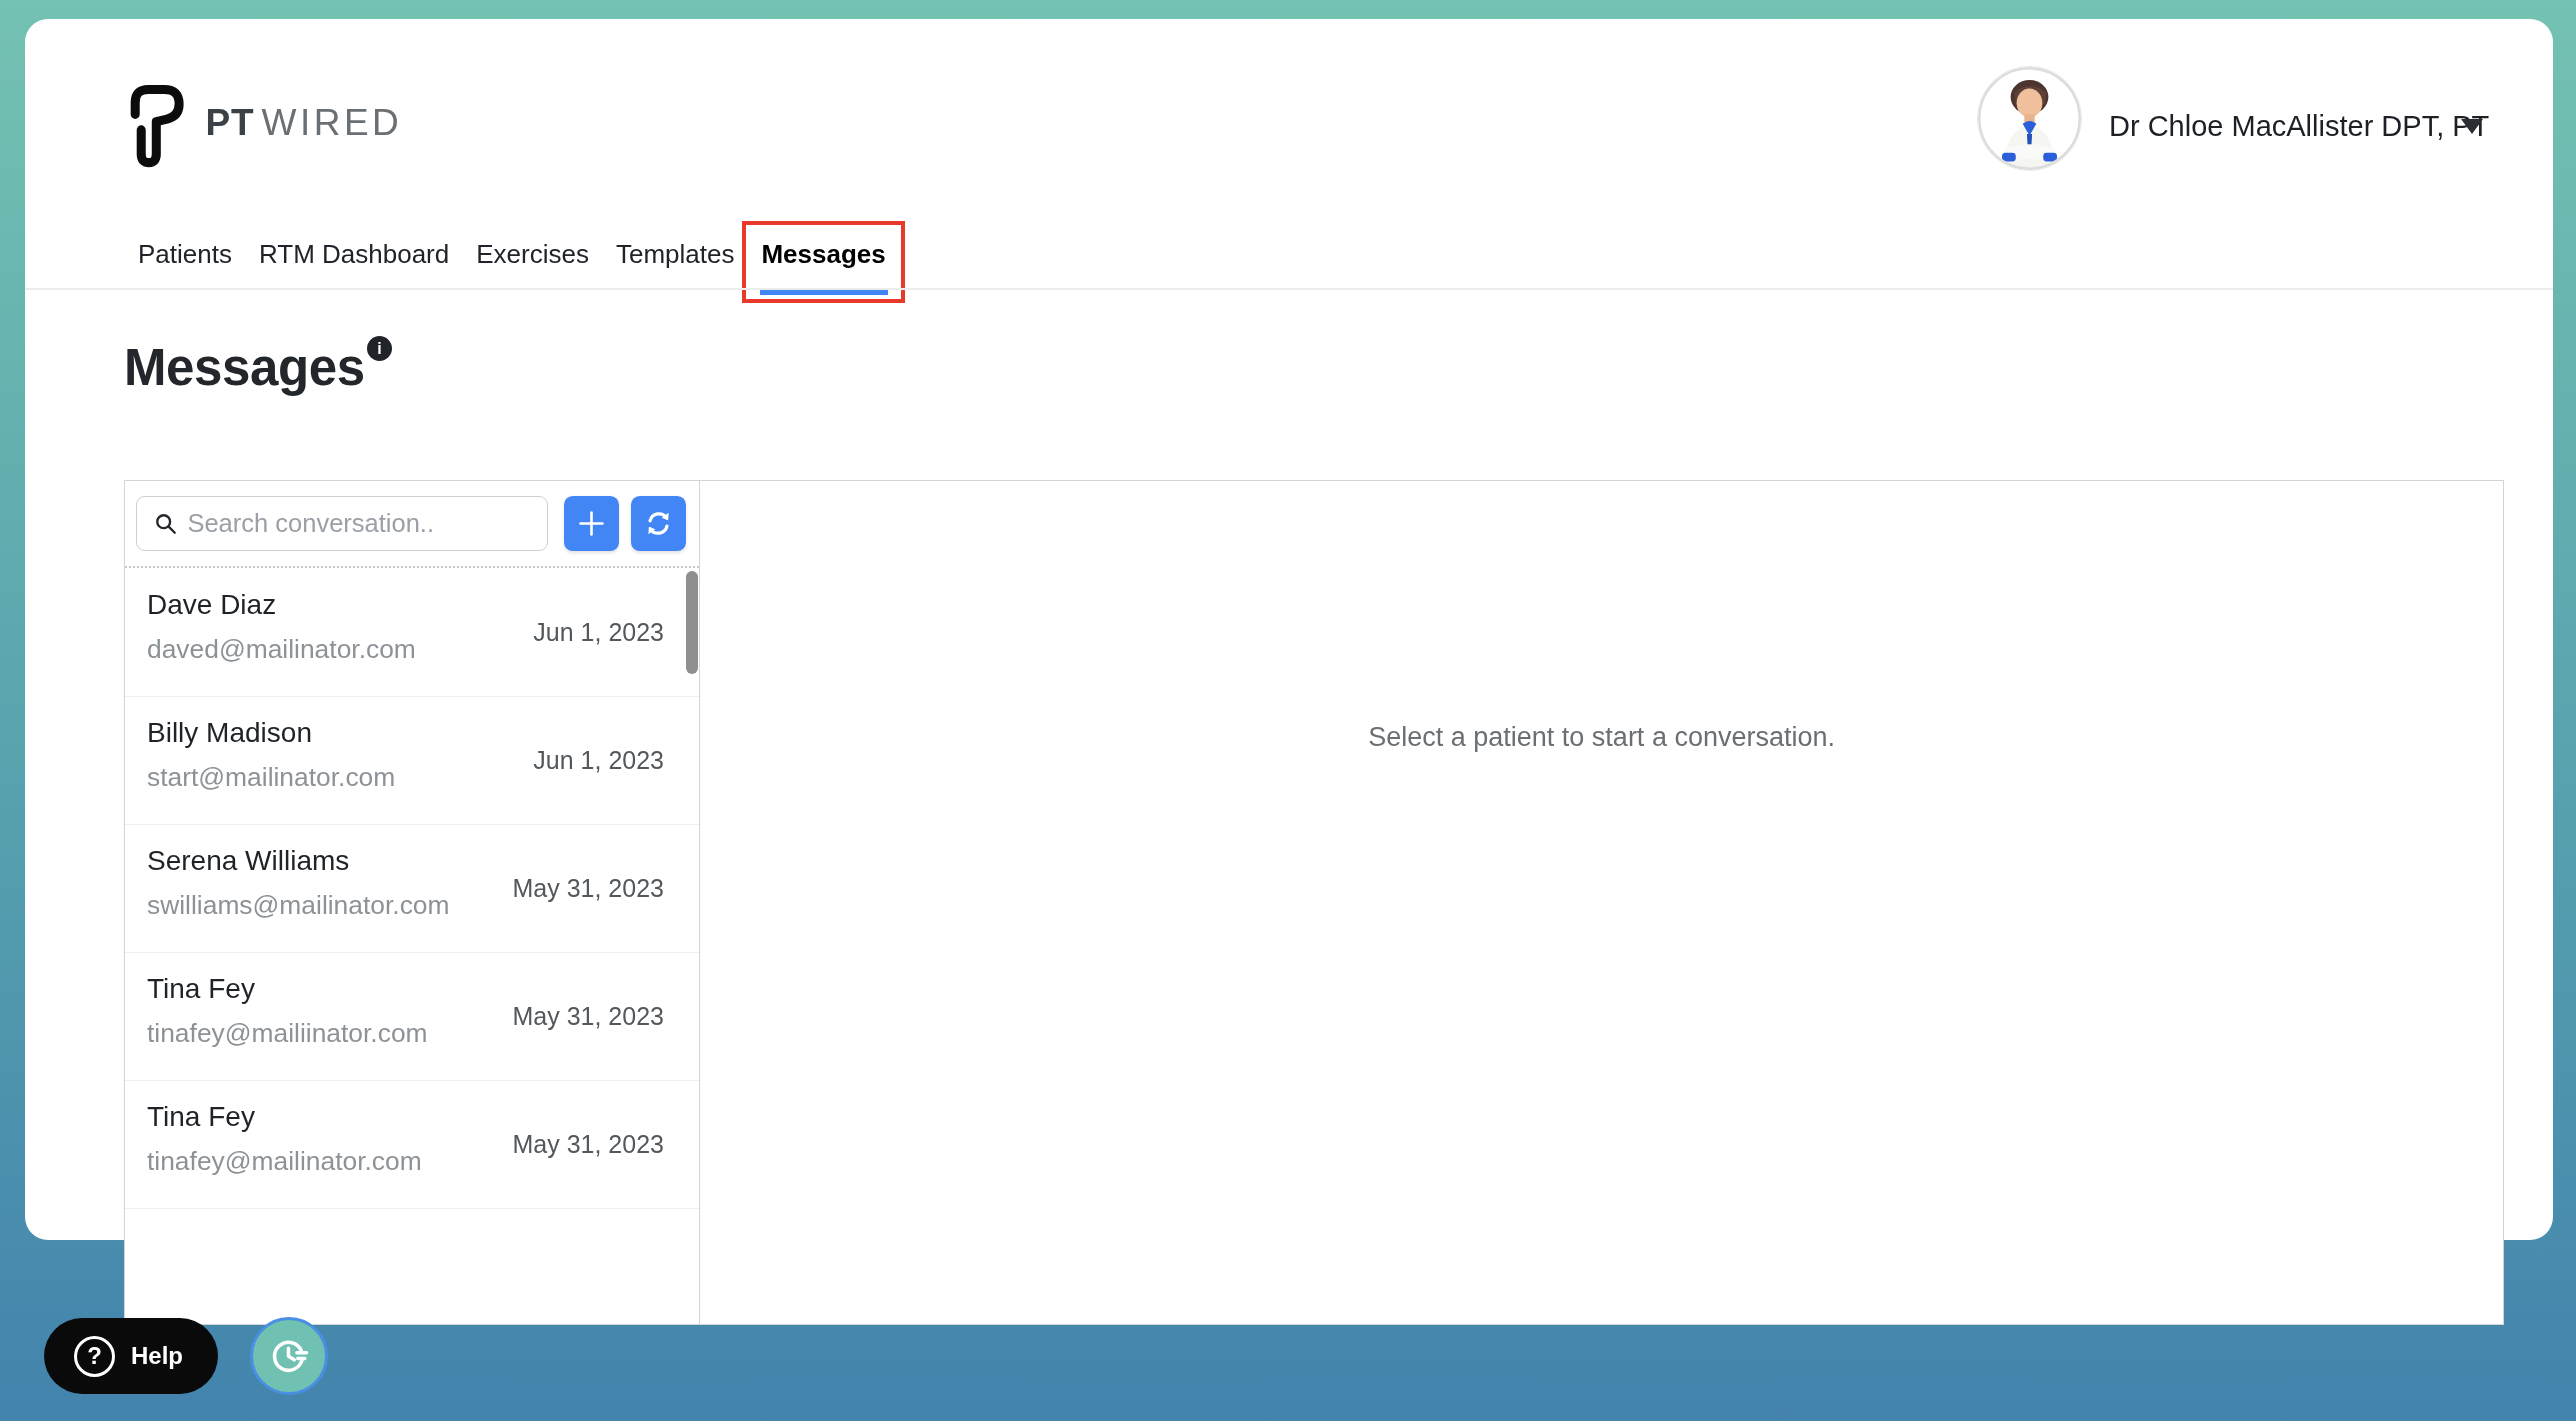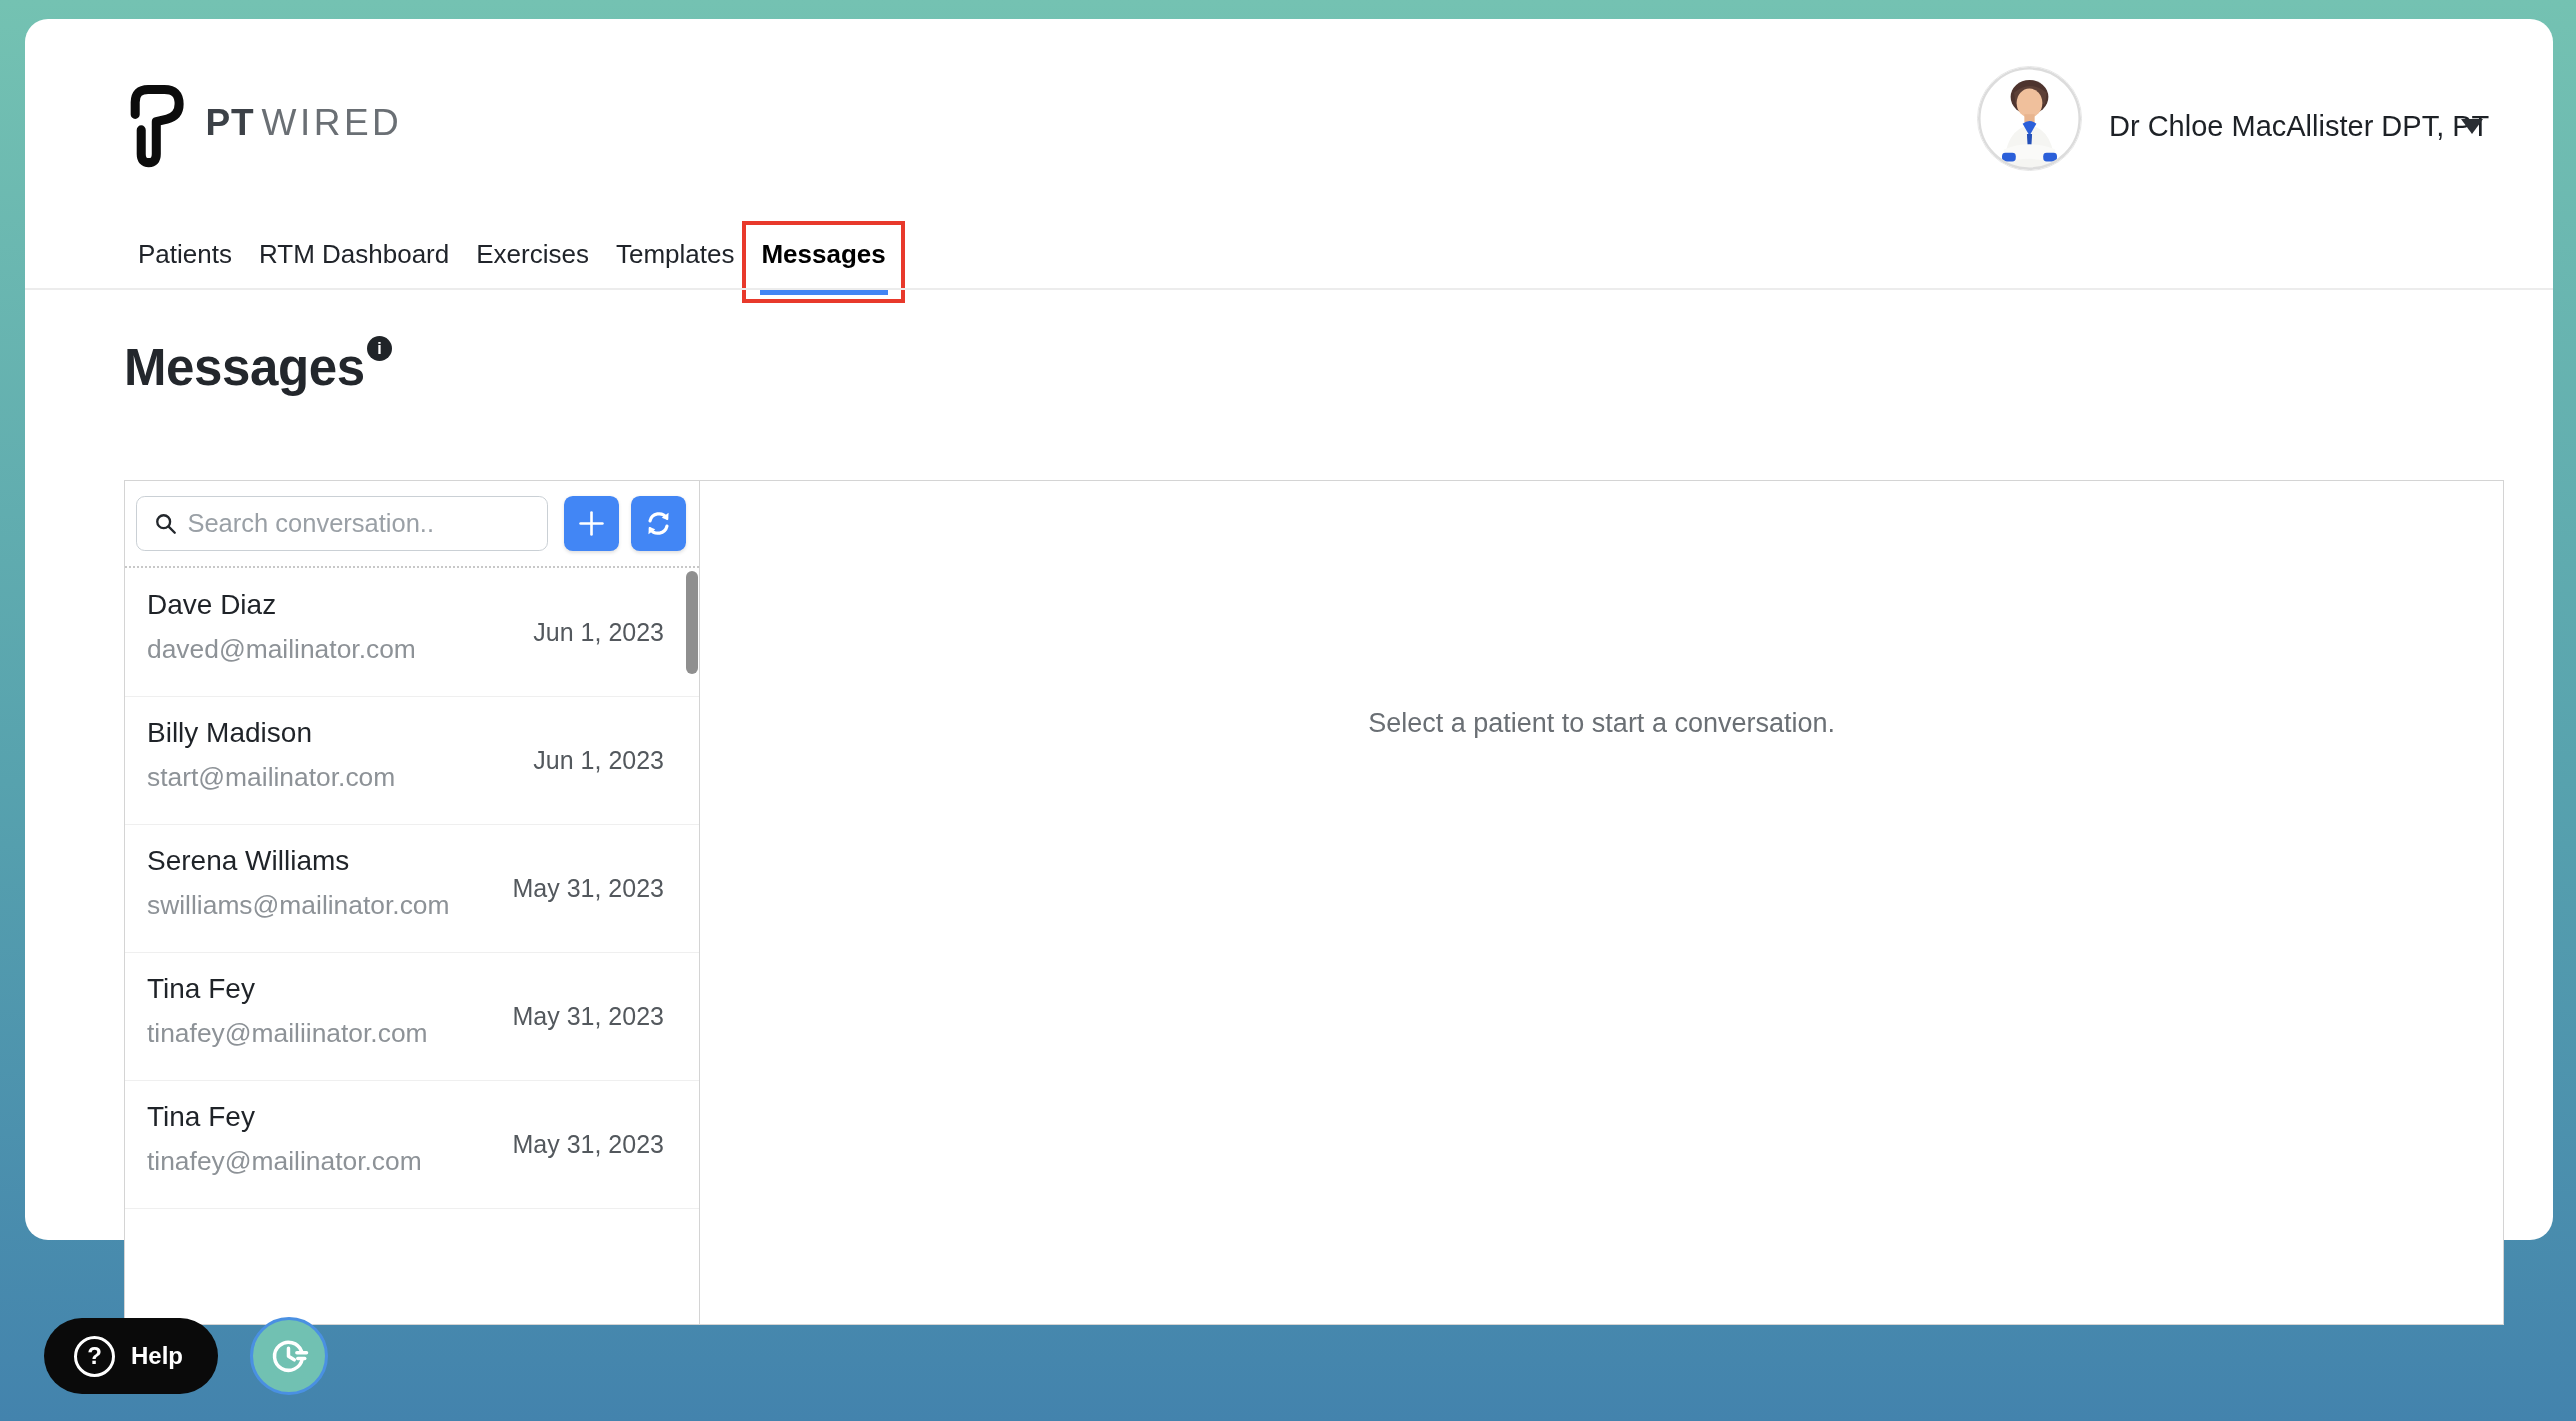--- a/index.html
+++ b/index.html
@@ -61,21 +61,21 @@
 
   .list-sep { position:absolute; left:0; right:0; top:85px; border-top:2.6px dotted #c8c8c8; }
   .conv-list { position:absolute; left:0; right:0; top:88px; bottom:0; overflow:hidden; }
   .conv-item { position:relative; height:128px; border-bottom:1.8px solid #efefef; cursor:pointer; background:#fff; }
   .conv-name { position:absolute; left:22px; top:19.4px; font-size:28px; font-weight:500; color:#1f2328; }
   .conv-email { position:absolute; left:22px; top:65px; font-size:26.4px; color:#8d9297; }
   .conv-date { position:absolute; right:35px; top:49px; font-size:25px; color:#53585d; }
   .scroll-thumb { position:absolute; right:0.9px; top:1.8px; width:12.3px; height:103px;
     border-radius:7px; background:#8f8f8f; }
 
-  .empty-state { position:absolute; left:577px; right:1.8px; top:227px; text-align:center;
+  .empty-state { position:absolute; left:577px; right:1.8px; top:241px; text-align:center;
     font-size:27px; color:#6a6f74; }
 
   
   .help-pill { position:absolute; left:44px; top:1318px; height:76px; border-radius:39px;
     background:#0a0a0a; display:inline-flex; align-items:center; padding:0 35px 0 30px; gap:16px;
     cursor:pointer; z-index:5; }
   .help-q { width:41px; height:41px; border:3.5px solid #fff; border-radius:50%;
     display:flex; align-items:center; justify-content:center; color:#fff; font-size:24px; font-weight:700; }
   .help-label { color:#fff; font-size:24px; font-weight:700; }
 

